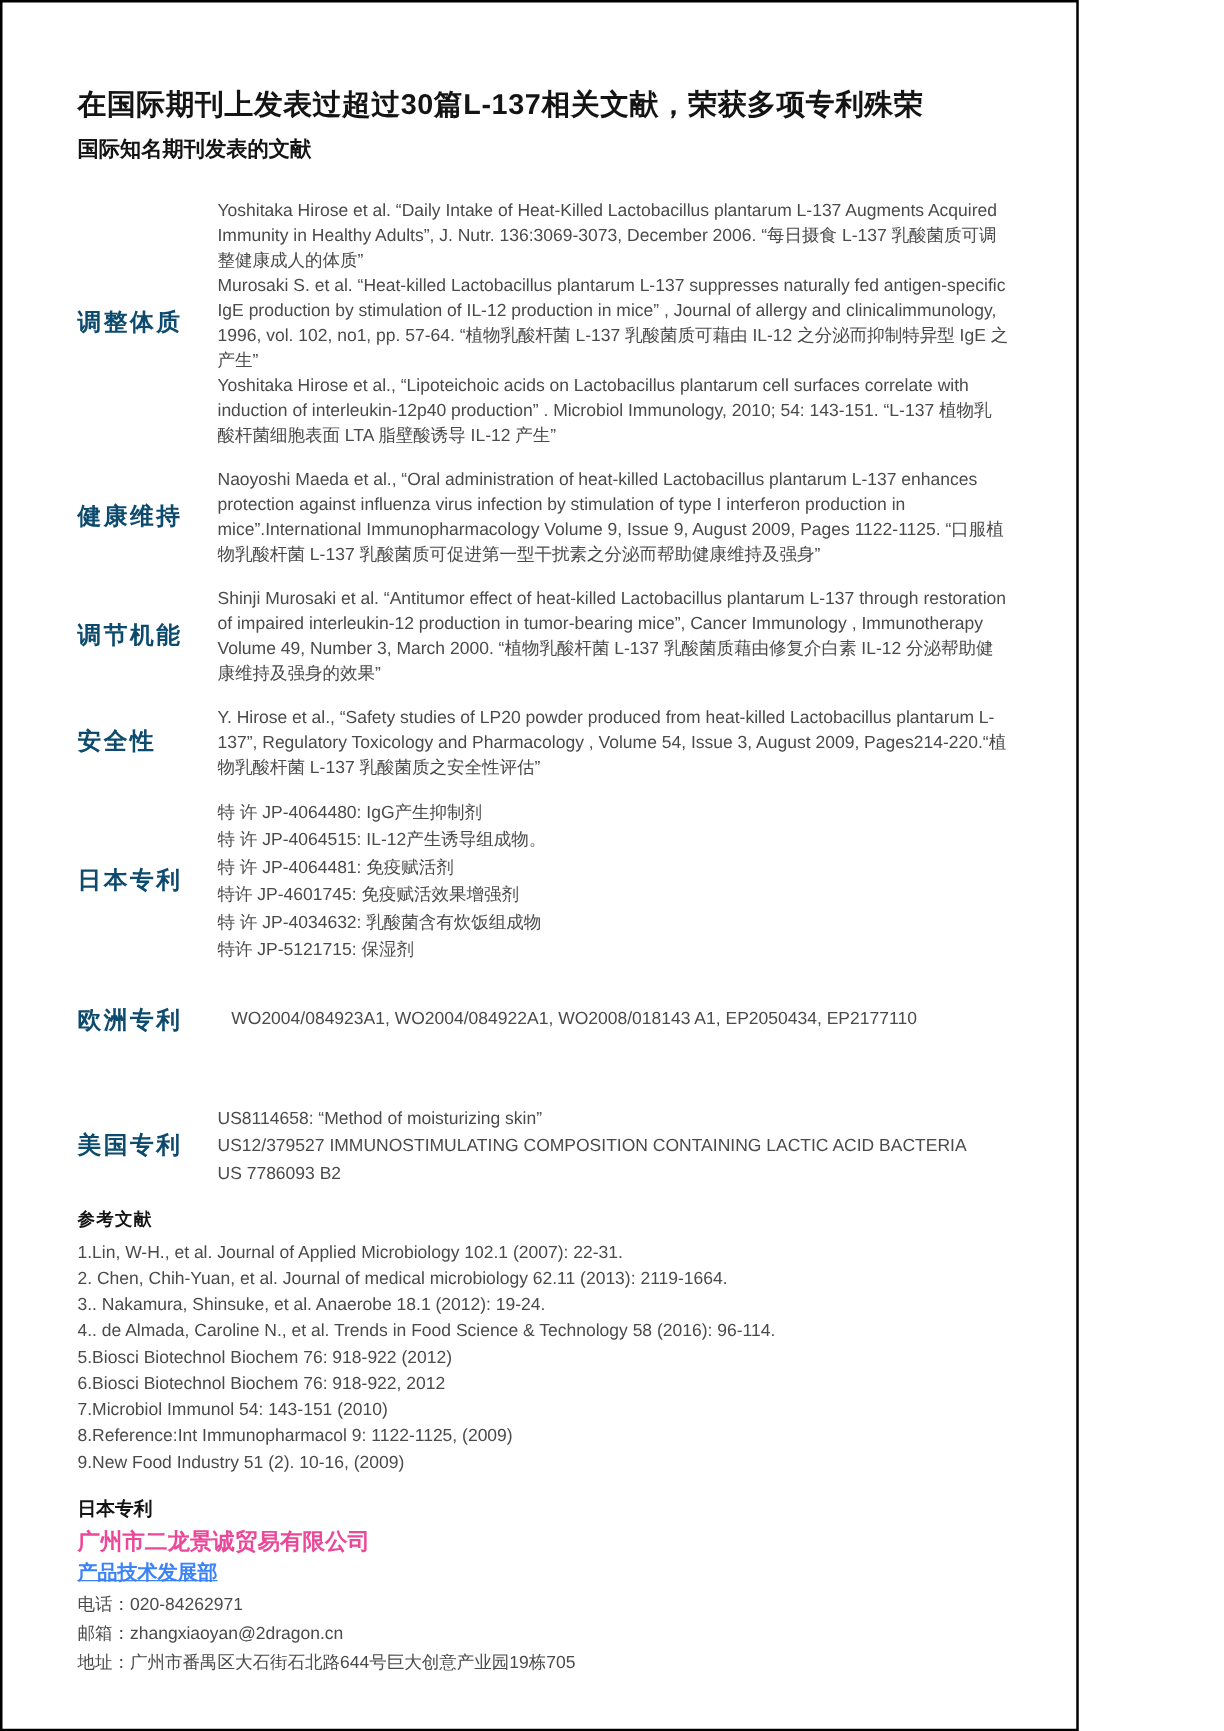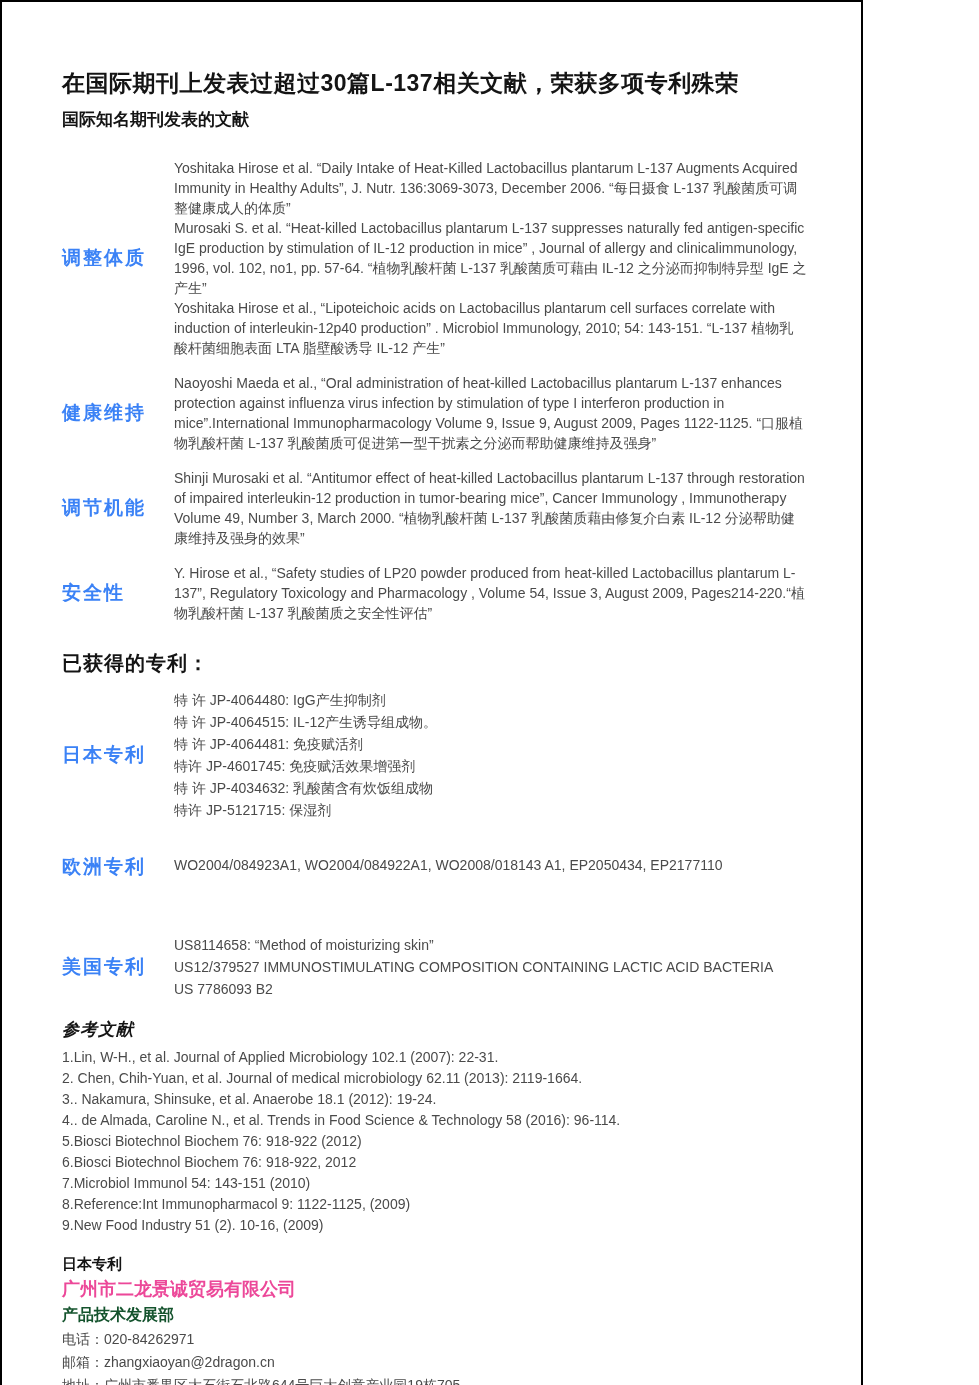--- a/index.html
+++ b/index.html
@@ -29,54 +29,53 @@
     margin: 0 0 27px 0;
   }
   .pub-row { display: flex; margin-bottom: 15px; }
   .row-label {
     width: 112px;
     flex: none;
     display: flex;
     align-items: center;
     font-size: 19px;
     font-weight: bold;
-    color: #3b82f6;
+    color: #0c4a6e;
     letter-spacing: 2px;
   }
   .row-body {
     flex: 1;
     font-size: 14px;
     line-height: 20px;
     color: #4a4a4a;
   }
   .row-body p { margin: 0; }
   .patents-heading {
     font-size: 20px;
     font-weight: bold;
     color: #141414;
     margin: 27px 0 12px 0;
     letter-spacing: 1px;
   }
   .patent-group { display: flex; }
   .patent-group .row-body { line-height: 22px; }
-  .pg-eu { margin-top: 33px; }
+  .pg-eu { margin-top: 33px; gap: 11px; }
   .pg-us { margin-top: 54px; }
   .refs-heading {
-    font-size: 17px;
+    font-size: 14px;
     font-weight: bold;
     color: #141414;
     margin: 18px 0 6px 0;
     letter-spacing: 1px;
-    font-style: italic;
   }
   .refs p { margin: 0; font-size: 14px; line-height: 21px; color: #4a4a4a; }
   .contact { margin-top: 16px; }
   .contact .c-head { font-size: 15px; font-weight: bold; color: #141414; line-height: 24px; margin: 0; }
   .contact .c-company { font-size: 18px; font-weight: bold; color: #ec4899; line-height: 26px; margin: 0; }
-  .contact .c-dept { font-size: 16px; font-weight: bold; color: #14532d; line-height: 26px; margin: 0; }
+  .contact .c-dept { font-size: 16px; font-weight: bold; color: #3b82f6; line-height: 26px; margin: 0; text-decoration: underline; }
   .contact .c-line { font-size: 14px; line-height: 23px; color: #4a4a4a; margin: 0; }
 </style>
 </head>
 <body>
 
 <div class="page">
 
   <h1 class="title">在国际期刊上发表过超过30篇L-137相关文献，荣获多项专利殊荣</h1>
   <h2 class="subtitle">国际知名期刊发表的文献</h2>
 
@@ -105,21 +104,20 @@
     </div>
 
     <div class="pub-row">
       <div class="row-label">安全性</div>
       <div class="row-body">
         <p>Y. Hirose et al., “Safety studies of LP20 powder produced from heat-killed Lactobacillus plantarum L-137”, Regulatory Toxicology and Pharmacology , Volume 54, Issue 3, August 2009, Pages214-220.“植物乳酸杆菌 L-137 乳酸菌质之安全性评估”</p>
       </div>
     </div>
   </section>
 
-  <h2 class="patents-heading">已获得的专利：</h2>
 
   <section>
     <div class="patent-group pg-jp">
       <div class="row-label">日本专利</div>
       <div class="row-body">
         <p>特 许 JP-4064480: IgG产生抑制剂</p>
         <p>特 许 JP-4064515: IL-12产生诱导组成物。</p>
         <p>特 许 JP-4064481: 免疫赋活剂</p>
         <p>特许 JP-4601745: 免疫赋活效果增强剂</p>
         <p>特 许 JP-4034632: 乳酸菌含有炊饭组成物</p>

